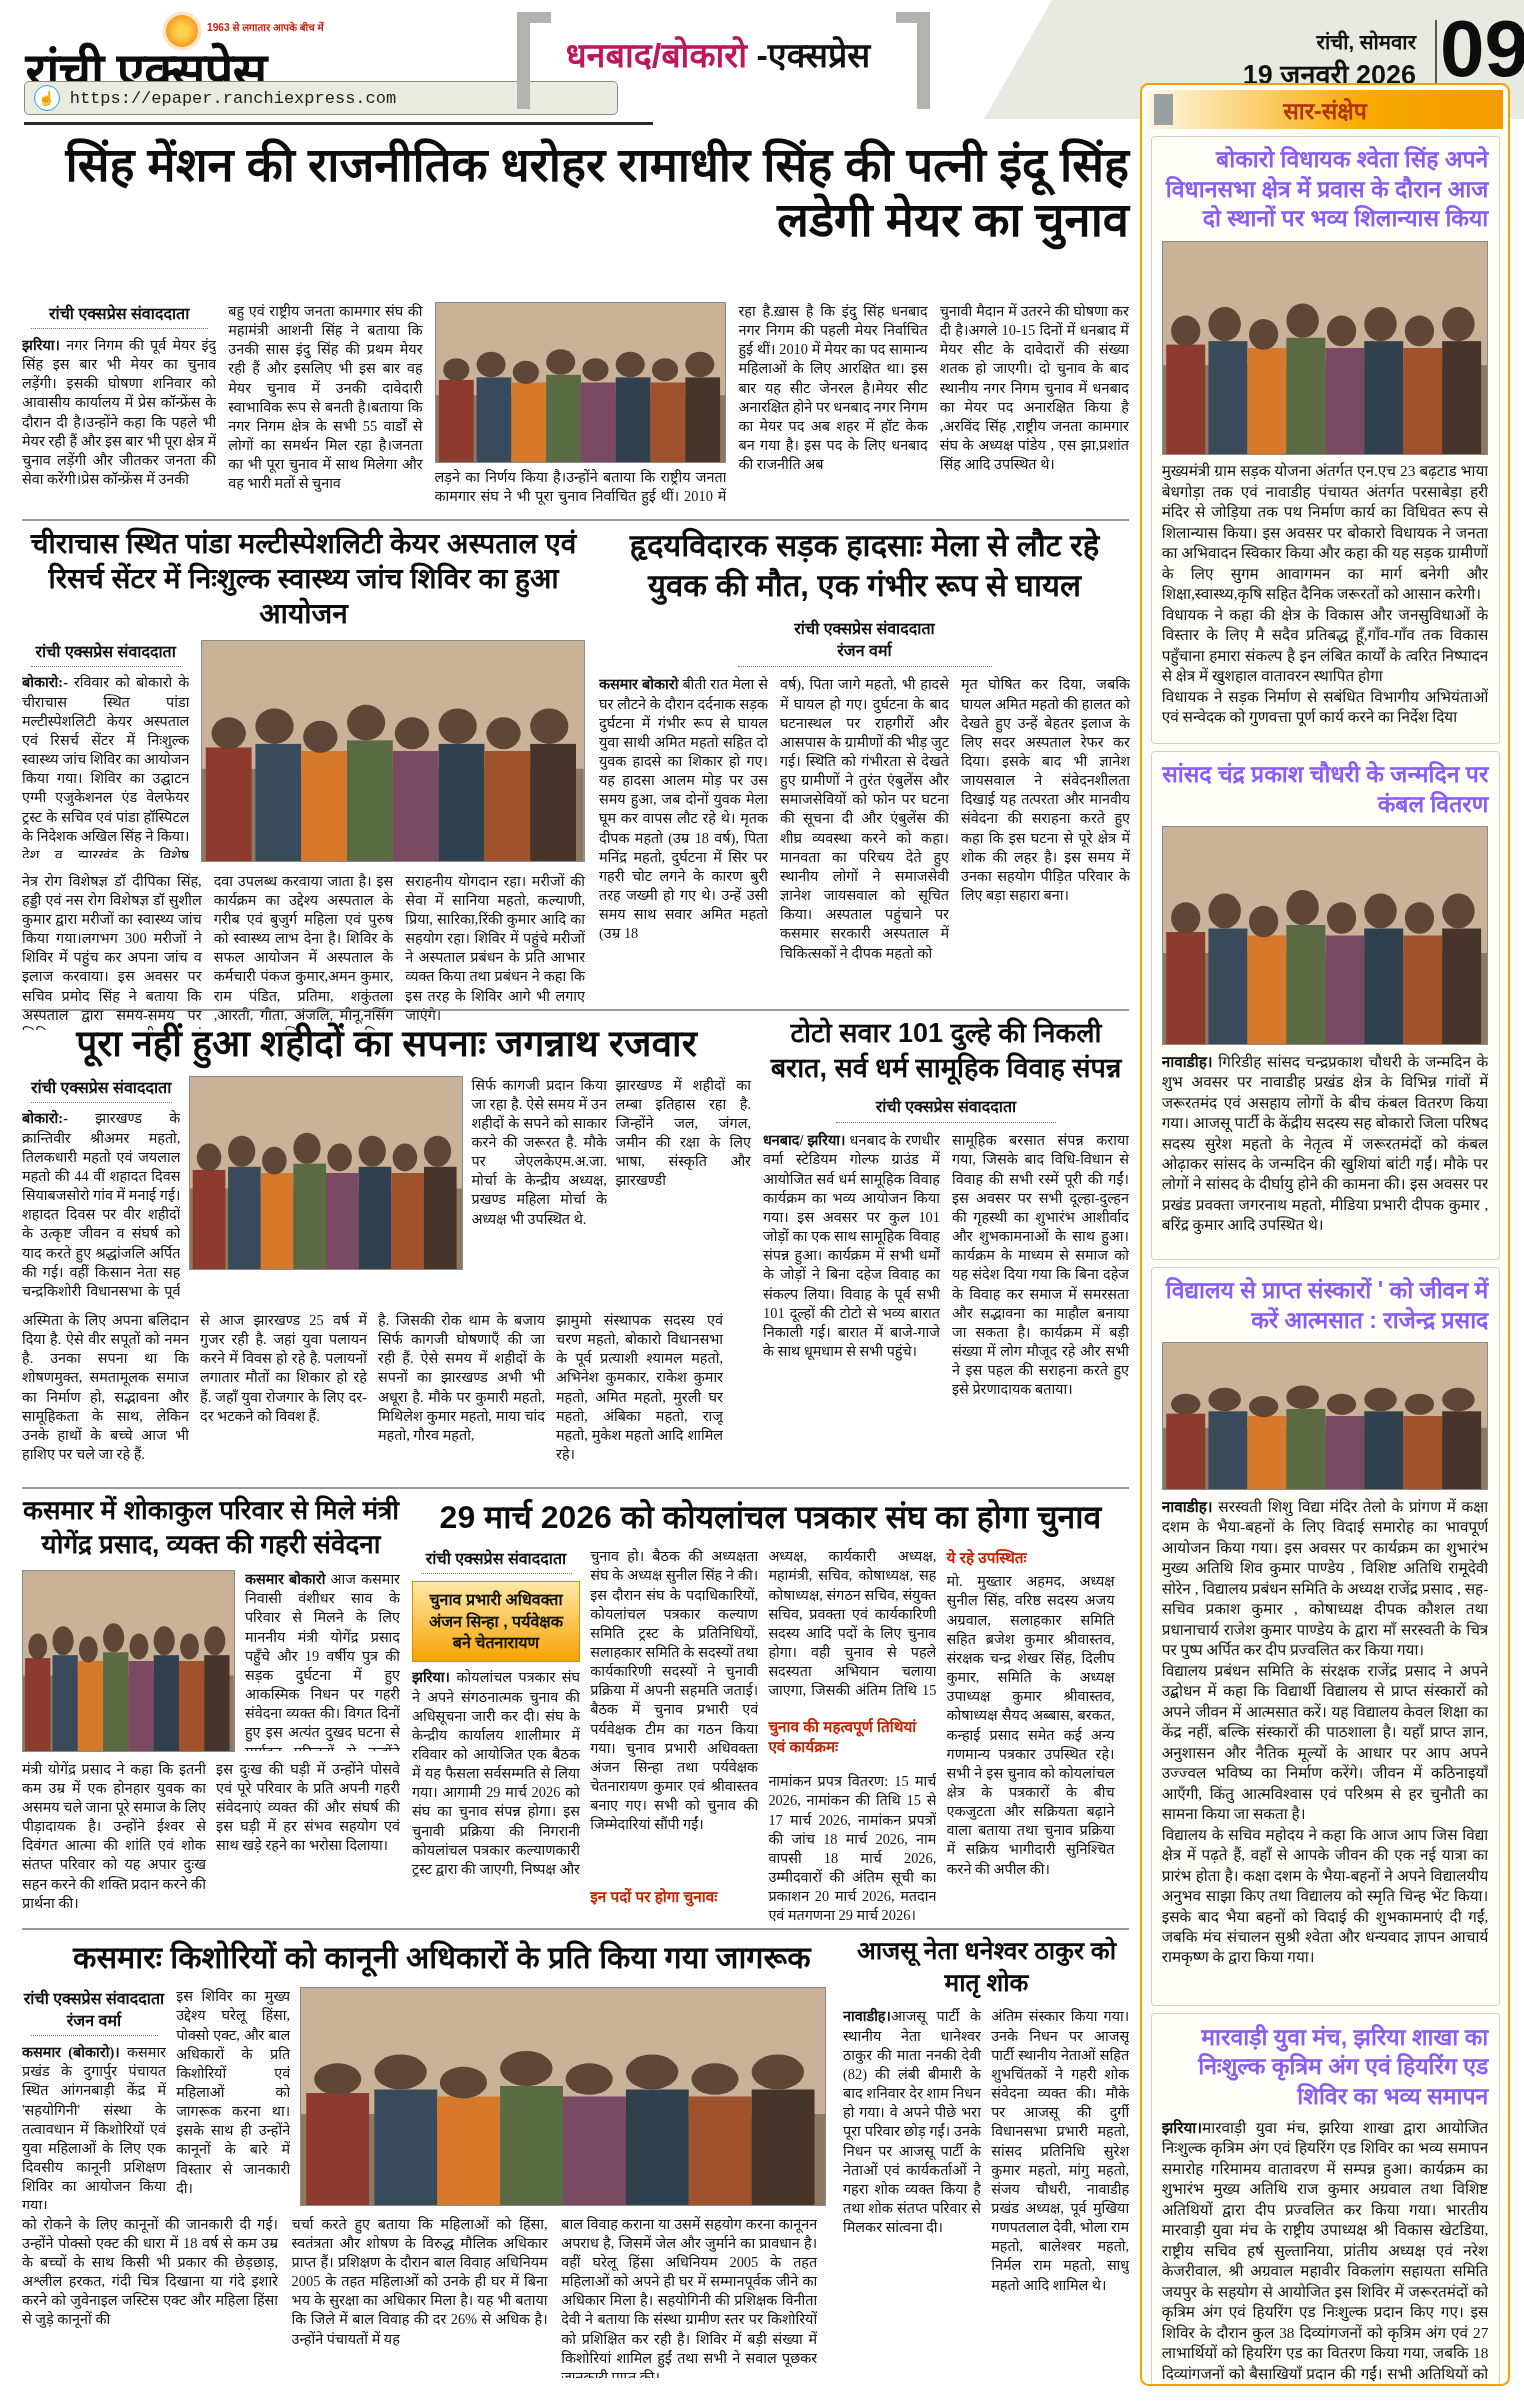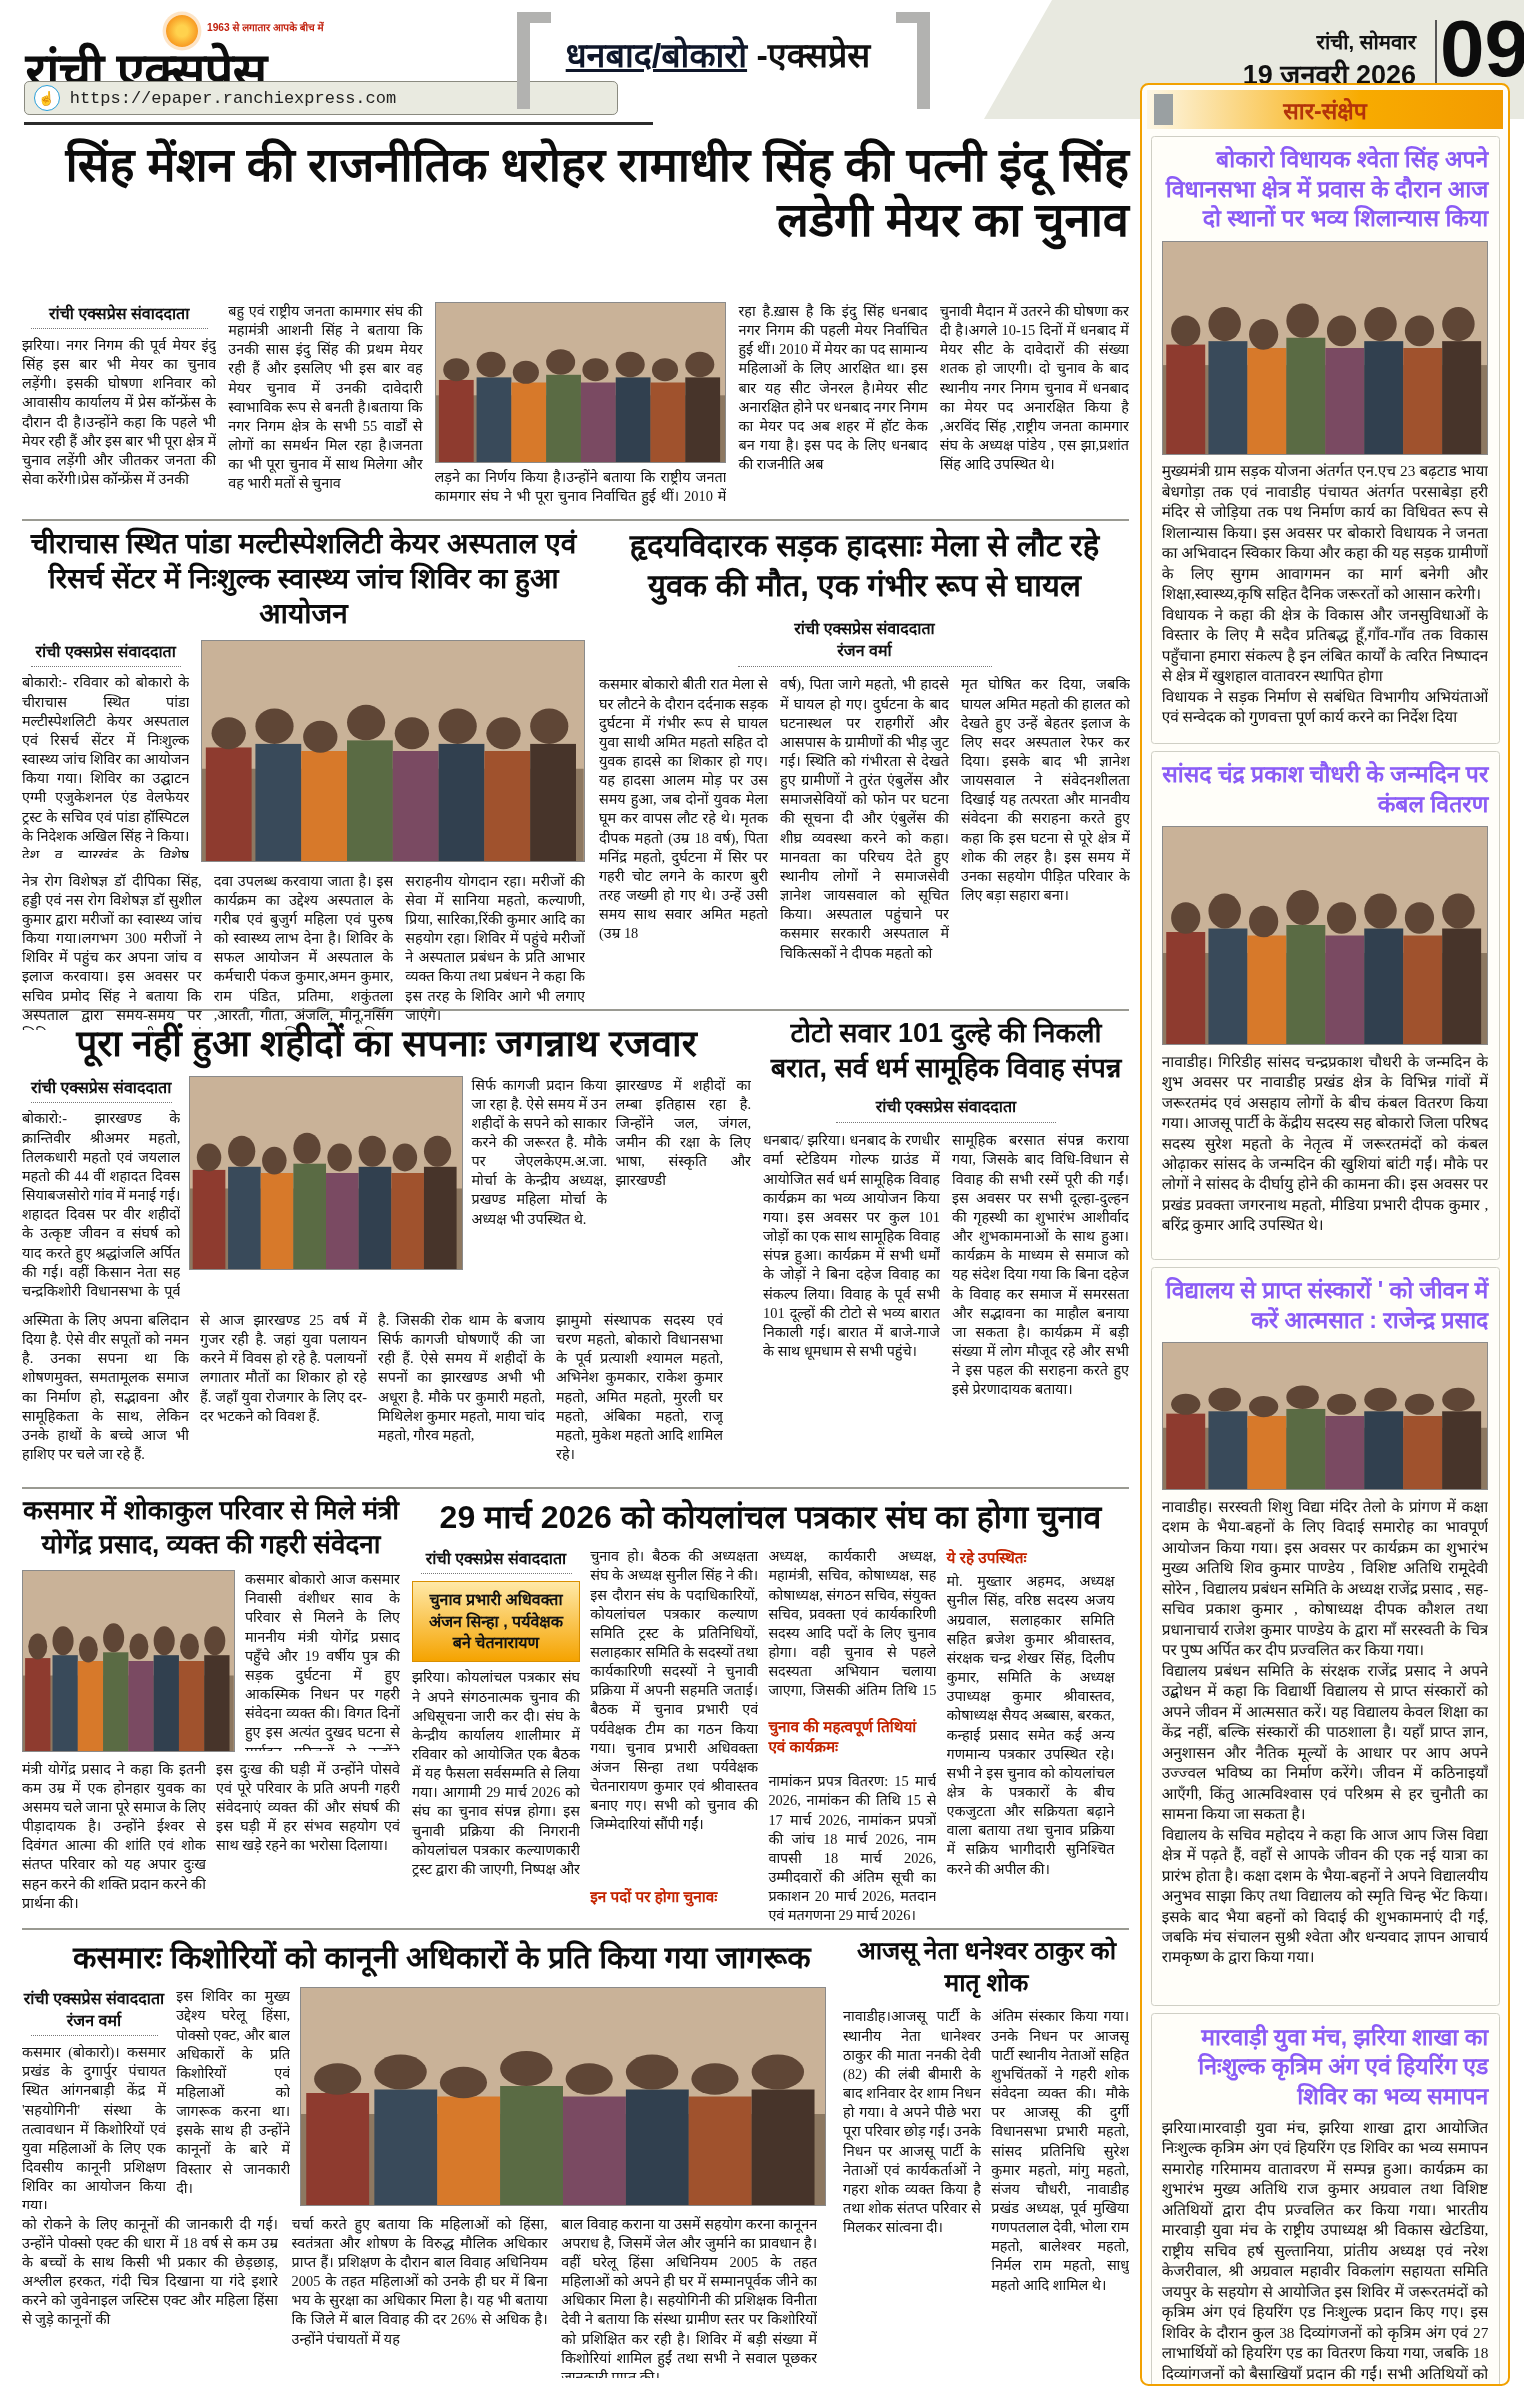--- a/index.html
+++ b/index.html
@@ -23,34 +23,34 @@
   #touch-icon{width:24px;height:24px;border-radius:50%;background:#fff;border:1.7px solid #2a9fd8;
         display:flex;align-items:center;justify-content:center;font-size:13.6px;color:#2a9fd8;}
   #url-text{font-family:"Liberation Mono",monospace;font-size:17px;color:#222;}
   #url-rule{position:absolute;left:24px;top:122px;width:629px;height:2.5px;background:#2b2b2b;}
   .bracket{position:absolute;top:12px;width:12.7px;height:97px;background:#b2b2b0;}
   .bracket::before{content:"";position:absolute;top:0;width:34px;height:11px;background:#b2b2b0;}
   #bracket-left{left:517px;}  #bracket-left::before{left:0;}
   #bracket-right{left:917px;}#bracket-right::before{right:0;}
   #edition{position:absolute;left:527px;top:30.5px;width:382px;text-align:center;white-space:nowrap;
         font-family:"Liberation Sans",sans-serif;font-weight:900;font-size:34px;}
-  #edition .blue{color:#0f172a;text-decoration:underline;}
+  #edition .blue{color:#be185d;}
   #masthead-date{position:absolute;left:1187px;top:27px;width:229px;text-align:right;
         font-family:"Liberation Sans",sans-serif;font-weight:bold;}
   #masthead-date .l1{font-size:20.4px;}
   #masthead-date .l2{font-size:27px;font-weight:900;}
   #date-divider{position:absolute;left:1435px;top:20.4px;width:1.7px;height:85px;background:#555;}
   #page-number{position:absolute;left:1440px;top:3.4px;font-family:"Liberation Sans",sans-serif;
         font-weight:900;font-size:80px;color:#0d0d0d;}
   
   .head{font-family:"Liberation Sans",sans-serif;font-weight:800;color:#0d0d0d;text-align:center;}
   .by{font-family:"Liberation Sans",sans-serif;font-weight:bold;font-size:16px;text-align:center;}
   .dots{border-top:1.7px dotted #777;margin:4.2px 8.5px 6.8px;}
   .t{font-size:14.4px;line-height:1.33;text-align:justify;overflow:hidden;}
-  .dl{font-weight:normal;margin-top:24px;}
+  .dl{font-weight:bold;margin-top:24px;}
   .flexrow{display:flex;}
   .photo{border:0.8px solid #8a8a8a;background:#c9b298;overflow:hidden;}
   .photo svg{width:100%;height:100%;display:block;}
   .divider{background:#9a9a92;height:1.7px;}
   .redhead{color:#c42400;font-weight:800;font-family:"Liberation Sans",sans-serif;font-size:15.3px;}
   
   #lead-headline{left:22px;top:137px;width:1107px;font-size:47px;line-height:1.18;text-align:right;}
   #lead-body{left:22px;top:302px;width:1107px;height:212px;display:flex;gap:12px;}
   .w230{width:195px;} .w224{width:190px;} .w346{width:293px;}
   

